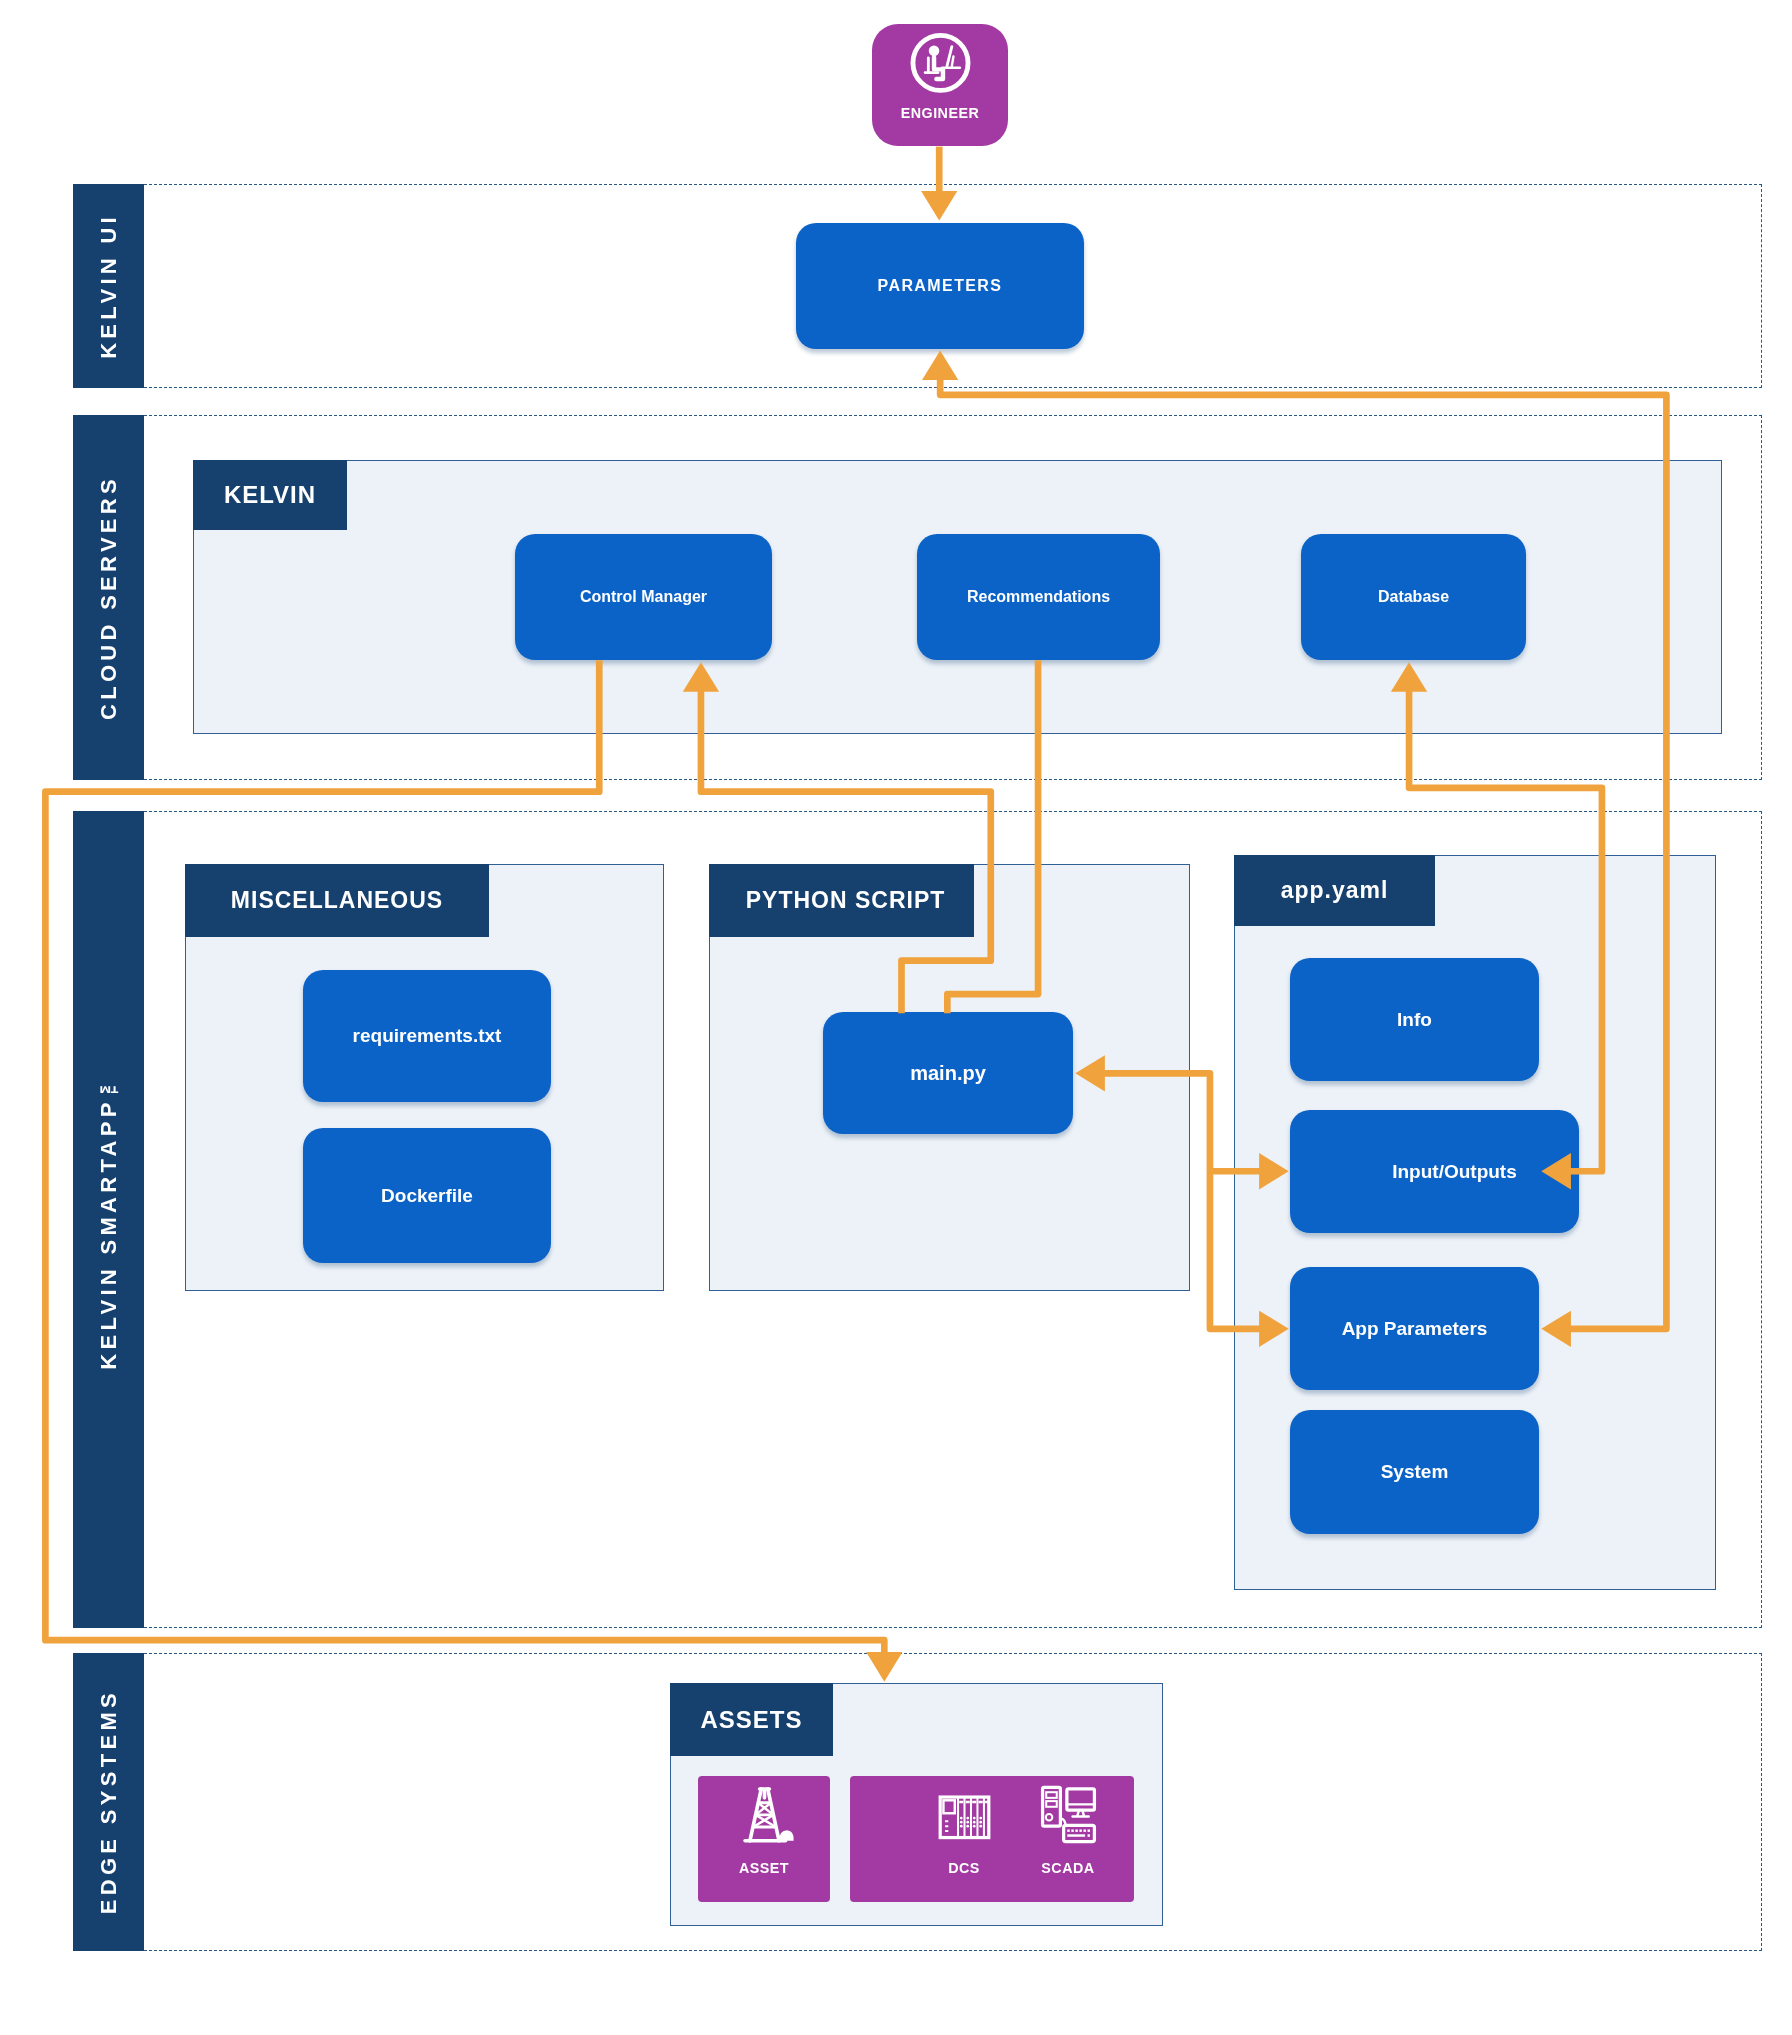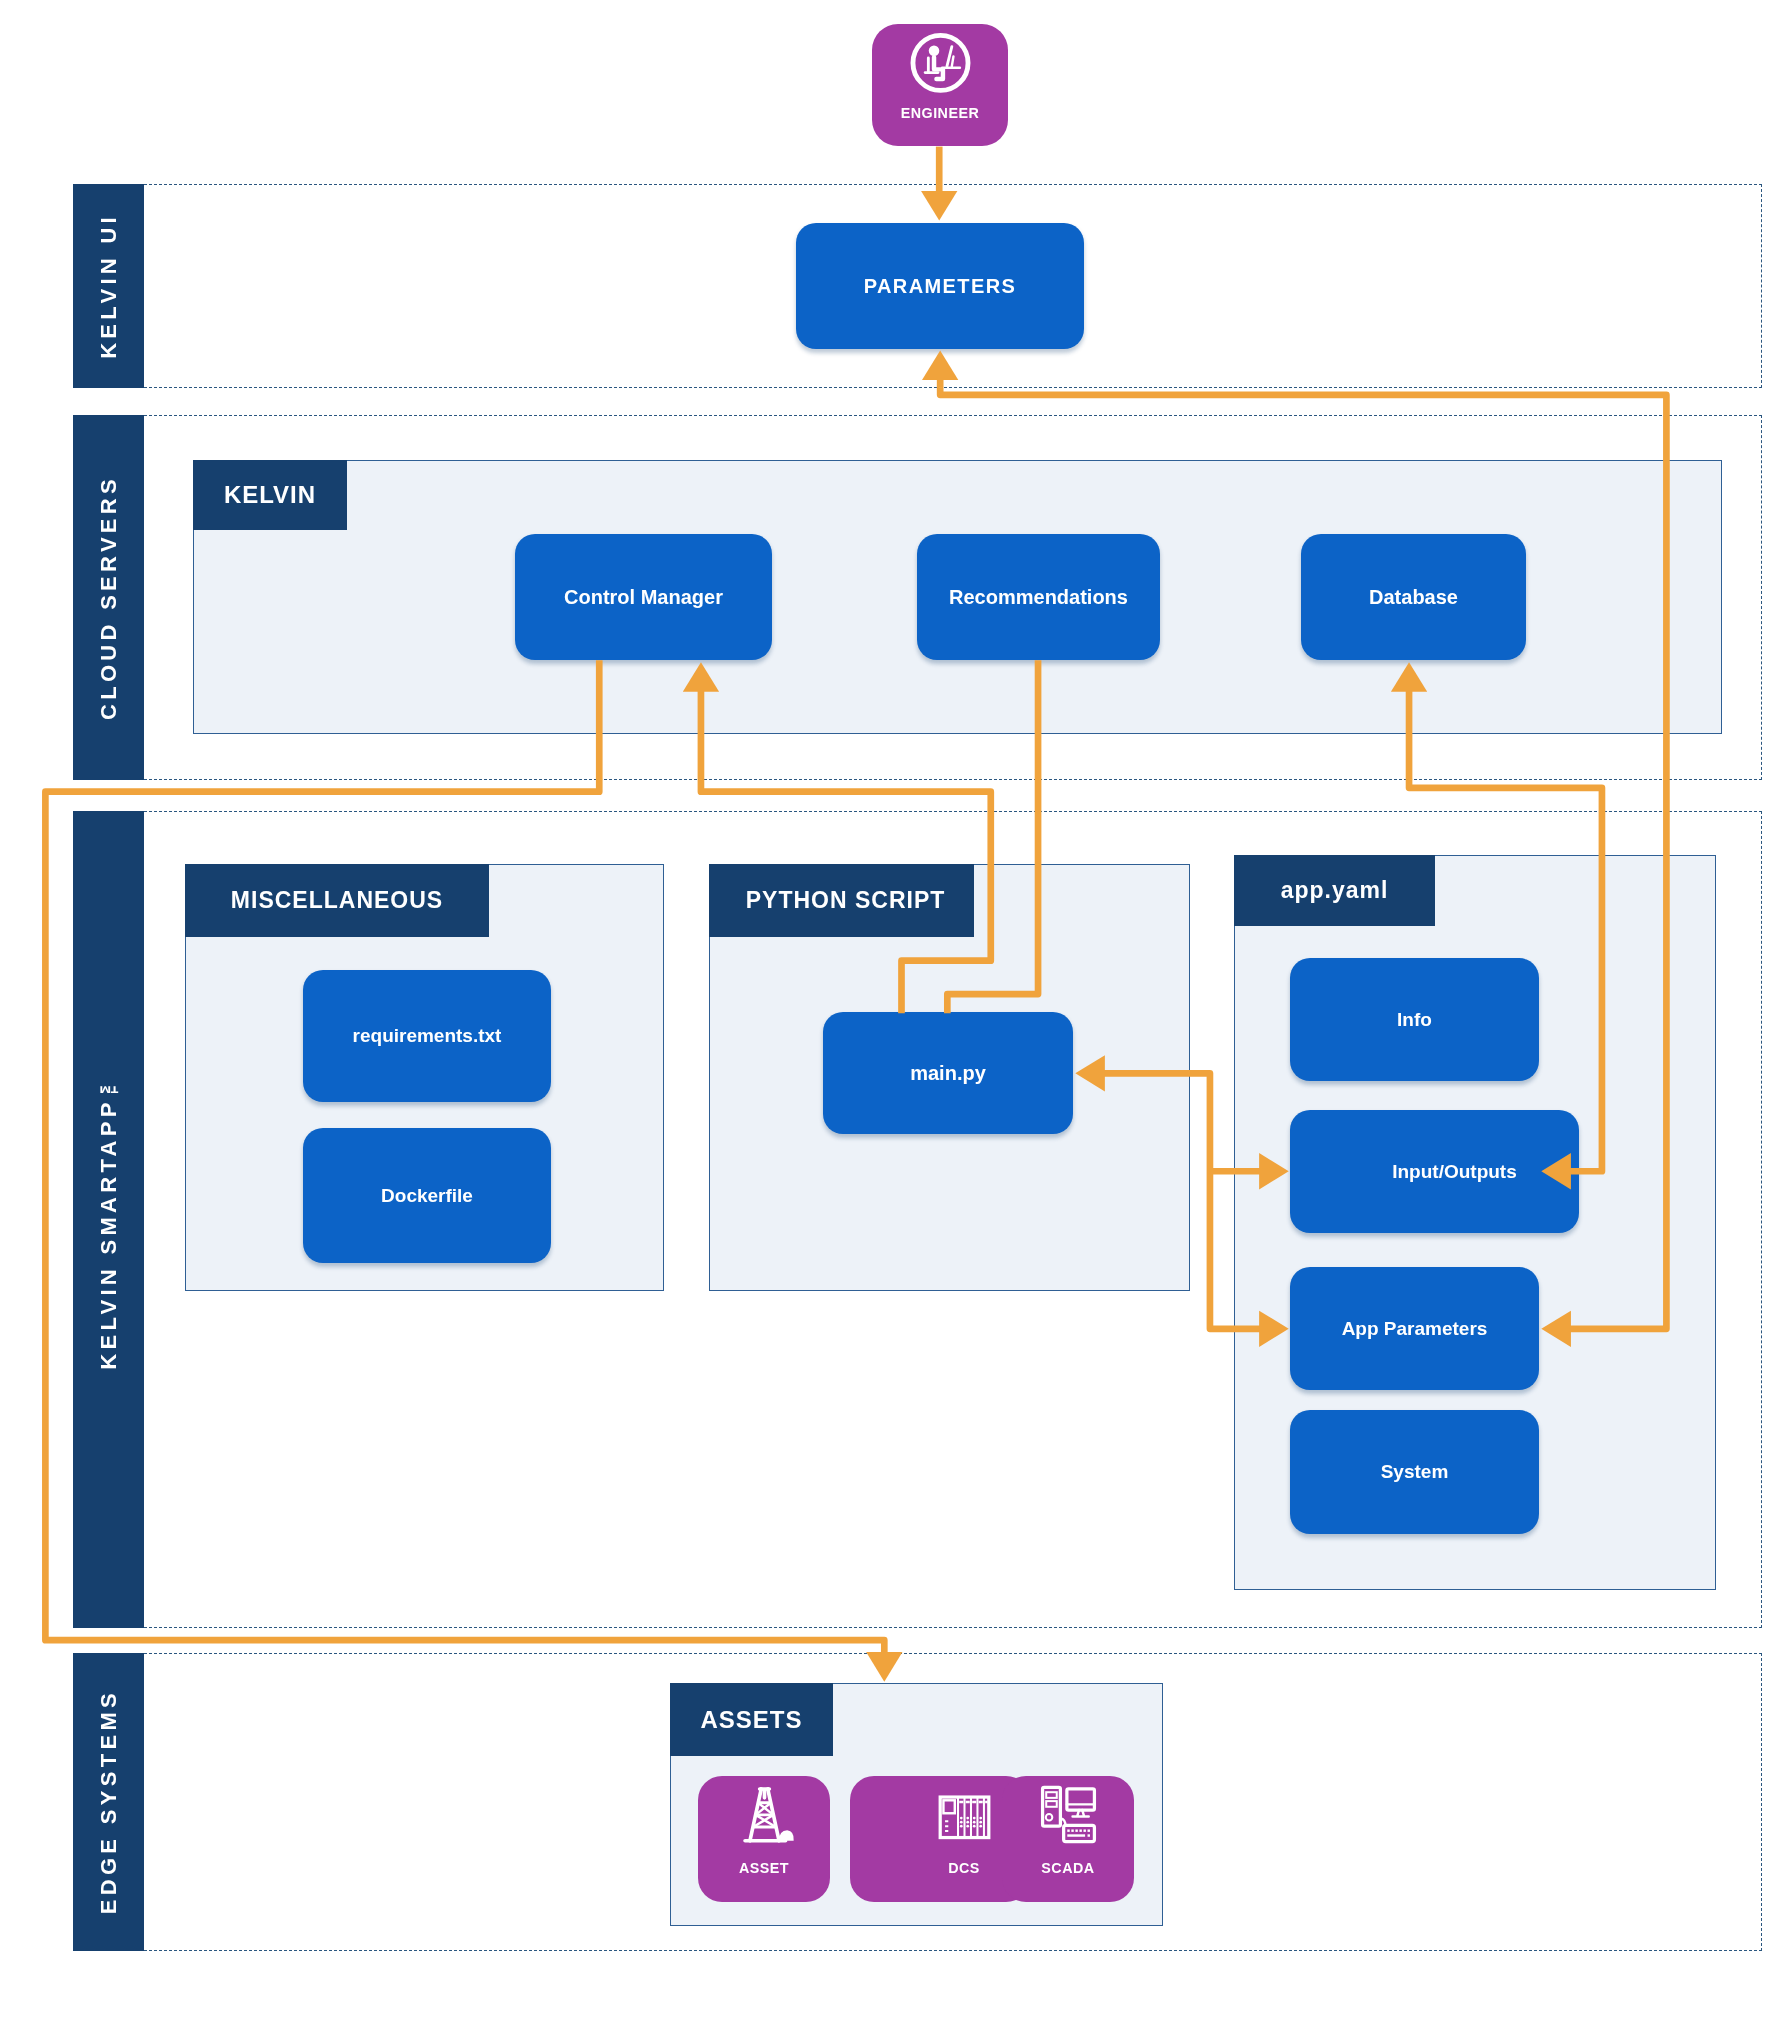--- a/index.html
+++ b/index.html
@@ -11,24 +11,24 @@
   
   .vbar{position:absolute; left:73px; width:71px; background:#16406E; display:flex; align-items:center; justify-content:center;}
   .vbar span{writing-mode:vertical-rl; transform:rotate(180deg); color:#fff; font-weight:bold; font-size:22px; letter-spacing:4.3px; white-space:nowrap;}
 
   
   .panel{position:absolute; background:#EDF2F8; border:1.4px solid #2F5F94; box-sizing:border-box;}
   .panel-header{position:absolute; background:#16406E; color:#fff; font-weight:bold; display:flex; align-items:center; justify-content:center; letter-spacing:1px;}
 
   
   .btn{position:absolute; background:#0C63C7; border-radius:20px; color:#fff; font-weight:bold; display:flex; align-items:center; justify-content:center; box-shadow:0 3.3px 4.3px rgba(23,64,110,0.28);}
-  .btn.big{font-size:20px;}
-
-  
-  .tile{position:absolute; background:#A33AA3; border-radius:24px; display:flex; flex-direction:column; align-items:center; justify-content:flex-start;}
+  .btn.big{font-size:16px;}
+
+  
+  .tile{position:absolute; background:#A33AA3; border-radius:4px; display:flex; flex-direction:column; align-items:center; justify-content:flex-start;}
   .tile .tlabel{color:#fff; font-weight:bold; font-size:14.3px; letter-spacing:0.5px; margin-top:2.9px;}
 
   .engineer{position:absolute; left:872px; top:24px; width:136px; height:122px; background:#A33AA3; border-radius:26px; display:flex; flex-direction:column; align-items:center; justify-content:flex-start;}
   .engineer .elabel{color:#fff; font-weight:bold; font-size:14.3px; letter-spacing:0.5px;}
 
   svg.overlay{position:absolute; left:0; top:0; pointer-events:none;}
   .conn{fill:none; stroke:#F0A33C; stroke-width:14; stroke-linejoin:round; stroke-linecap:butt;}
   .head{fill:#F0A33C; stroke:none;}
   .icon-svg{display:block;}
 </style>

